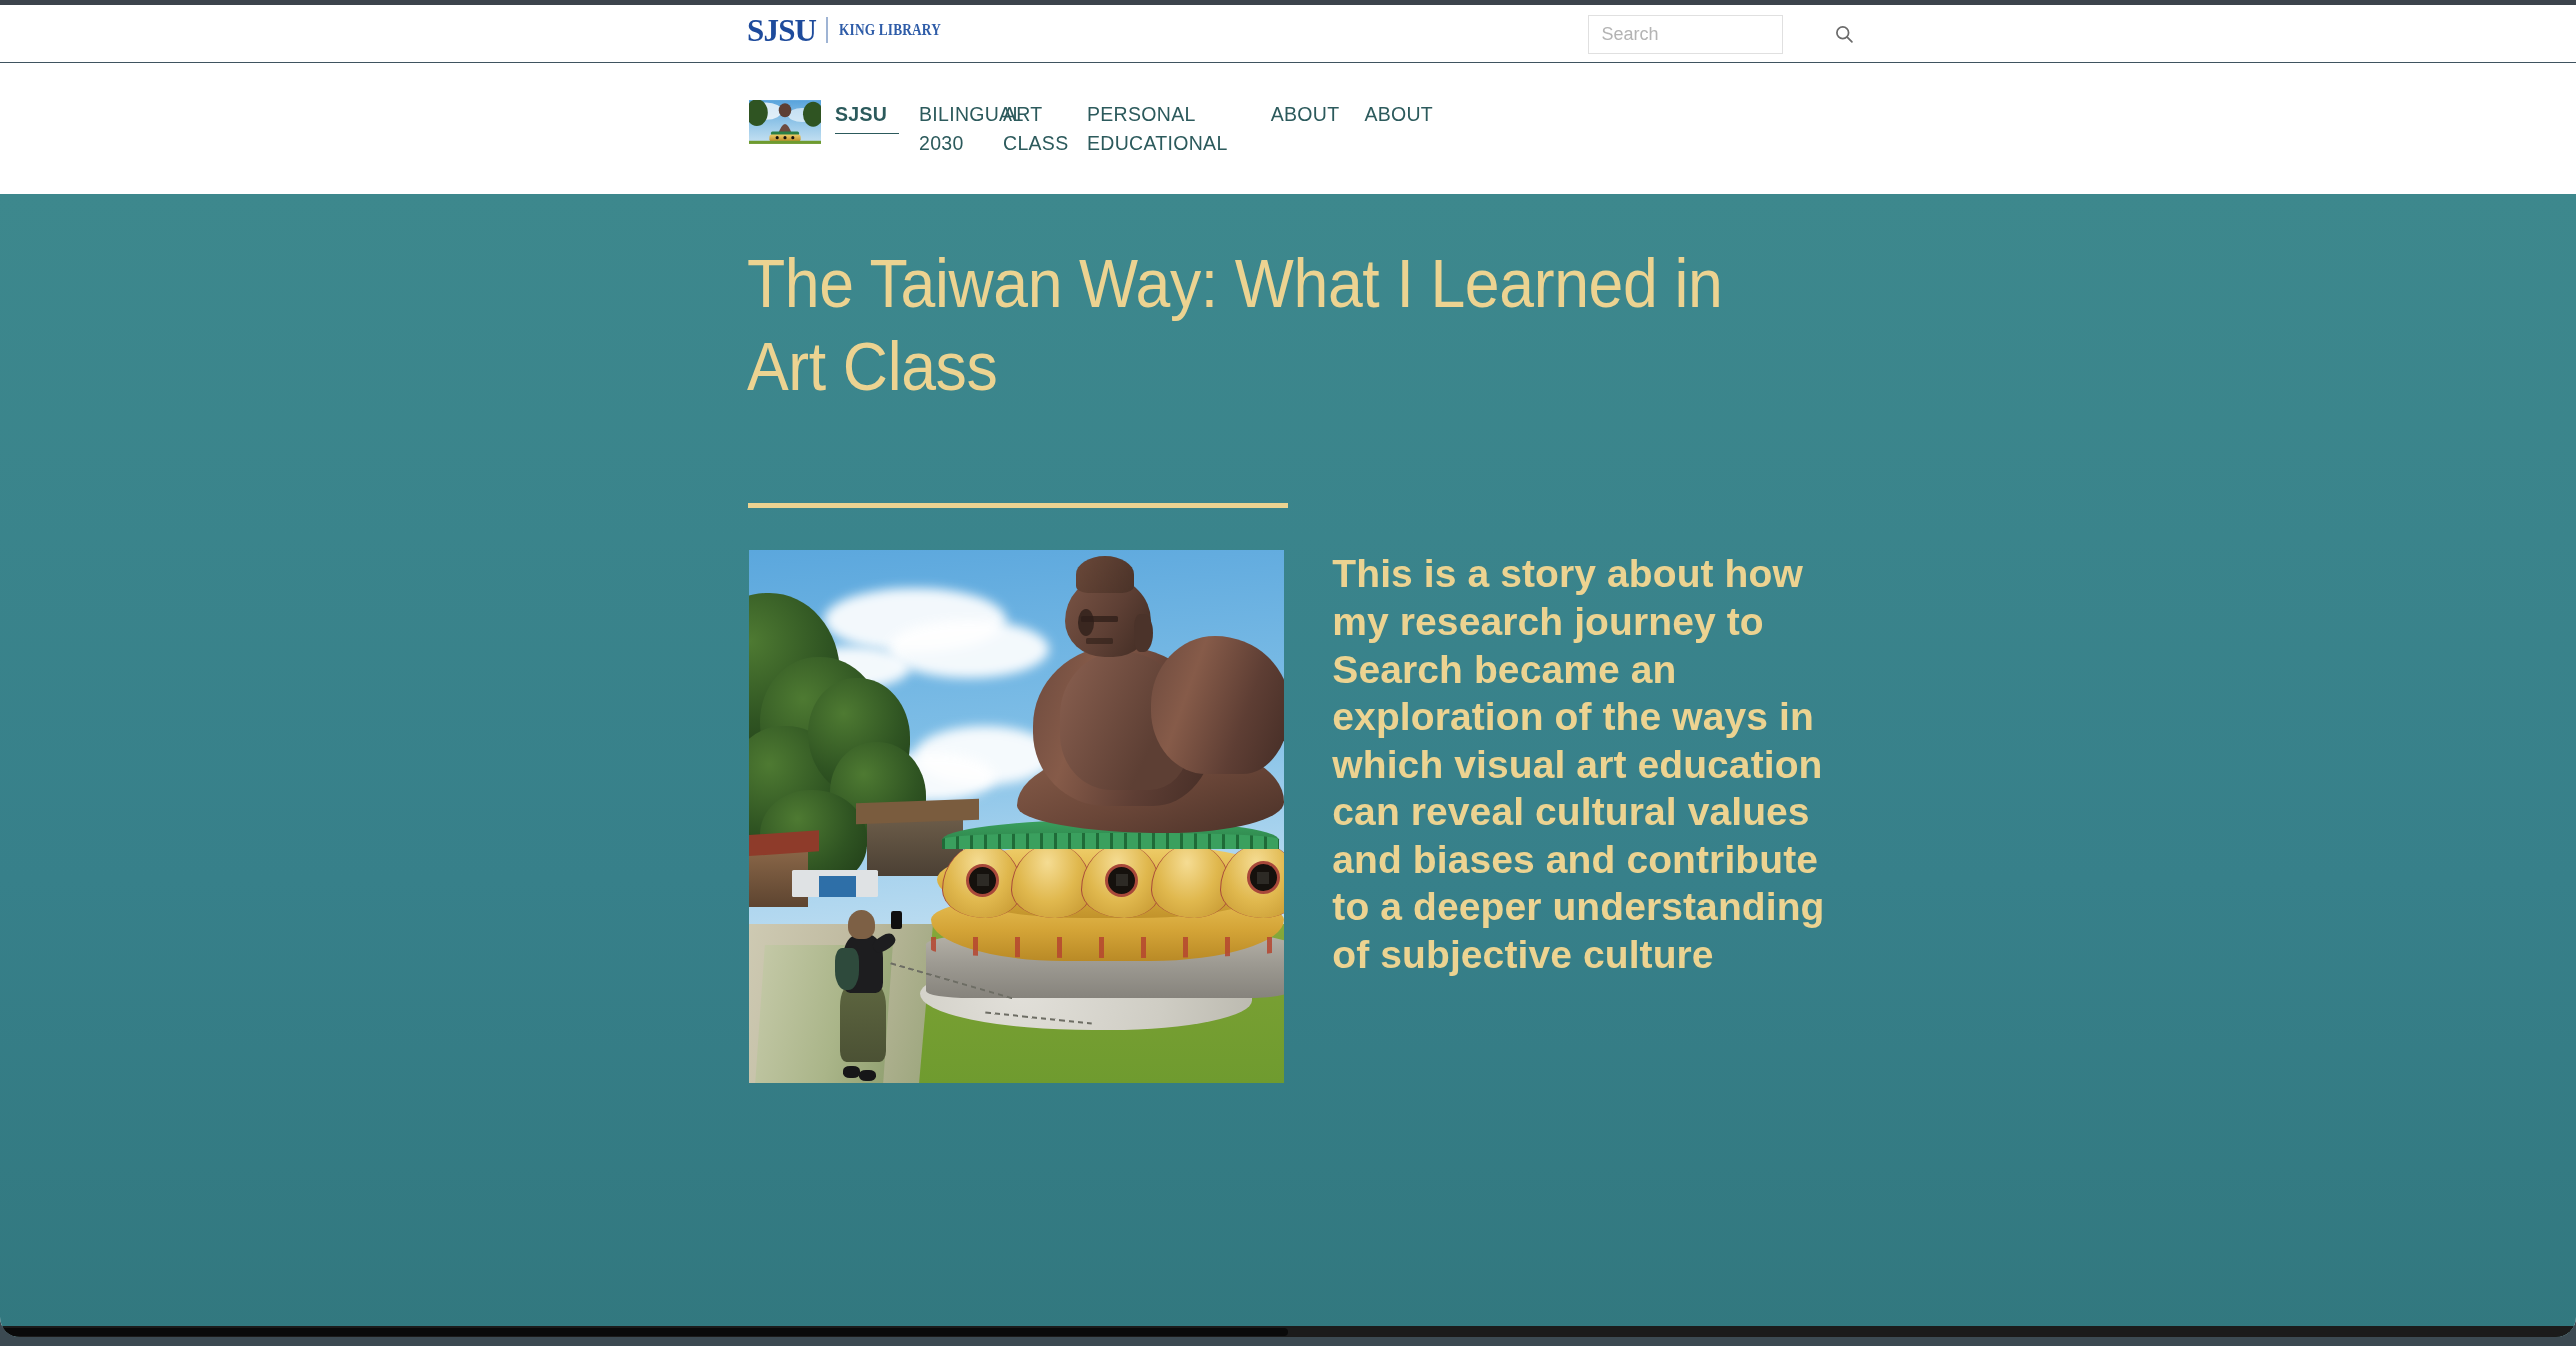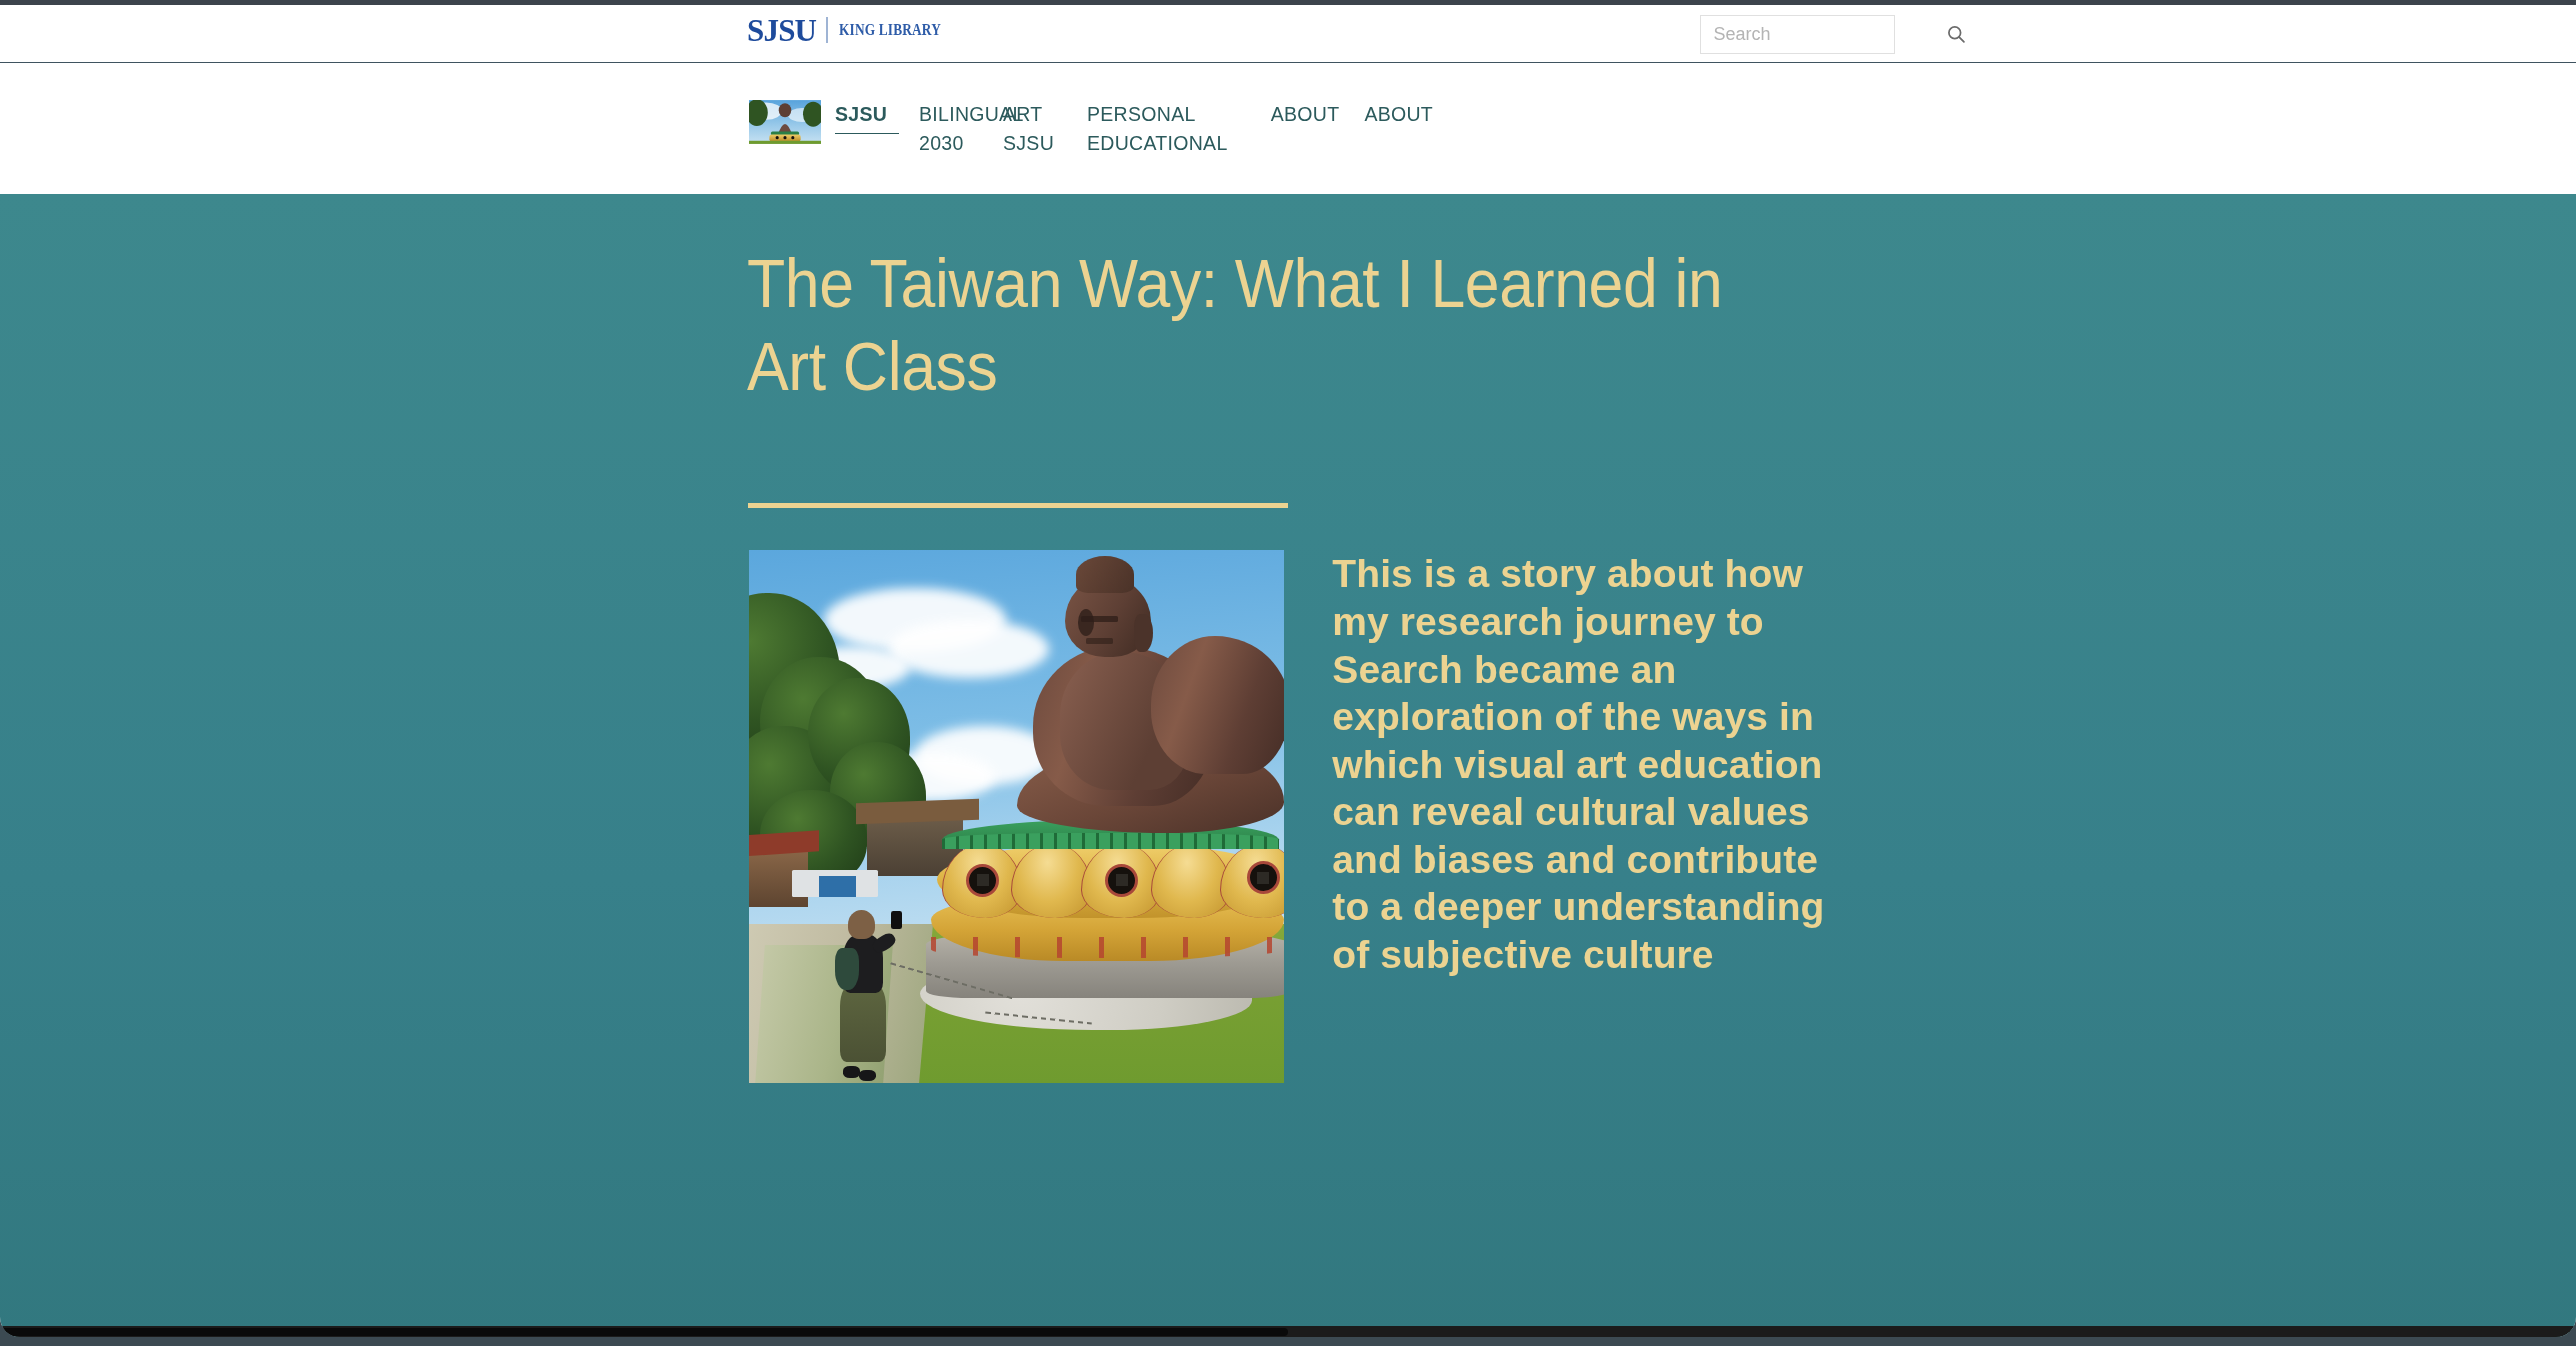--- a/index.html
+++ b/index.html
@@ -52,21 +52,21 @@
     width:1.6px; height:26.5px; background:#9fb4d4; margin:0 11px 0 10px;
   }
   #king-library-text {
     font-family:"Liberation Serif", serif;
     font-size:16.3px; font-weight:700; letter-spacing:0.2px;
     color:#2e5ca8; line-height:1;
     font-stretch:condensed;
     transform:scaleX(0.82); transform-origin:left center;
   }
   #search-box {
-    position:absolute; left:1700px; top:9.3px;
+    position:absolute; left:1588px; top:9.3px;
     width:195px; height:39px;
     border:0.8px solid #e0e0e0;
     background:#ffffff;
     display:flex; align-items:center;
   }
   #search-input {
     flex:1; height:100%;
     border:none; outline:none; background:transparent;
     font-family:"Liberation Sans", sans-serif;
     font-size:18px; color:#555;
@@ -339,21 +339,21 @@
           </svg>
         </div>
 
         <div class="nav-item" id="nav-item-home">SJSU</div>
 
         <div class="nav-item" id="nav-item-bilingual">BILINGUAL
 2030</div>
 
 
         <div class="nav-item" id="nav-item-artclass">ART
-SJSU</div>
+CLASS</div>
 
         <div class="nav-item" id="nav-item-personal">PERSONAL
 EDUCATIONAL</div>
 
         <div class="nav-item" id="nav-item-browse">ABOUT</div>
 
         <div class="nav-item" id="nav-item-about">ABOUT</div>
 
       </div>
     </div>

